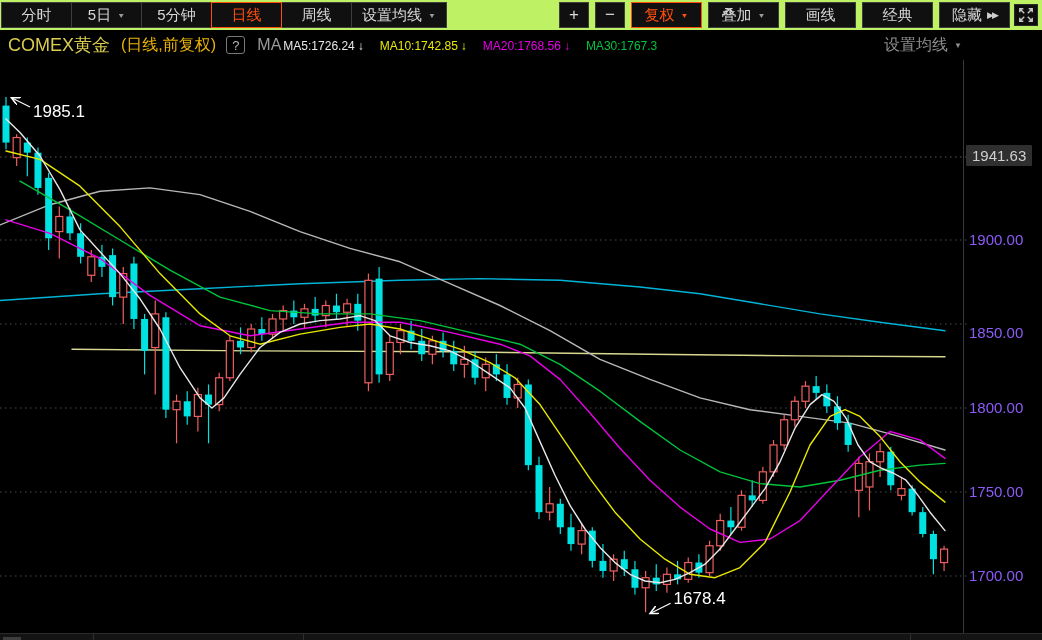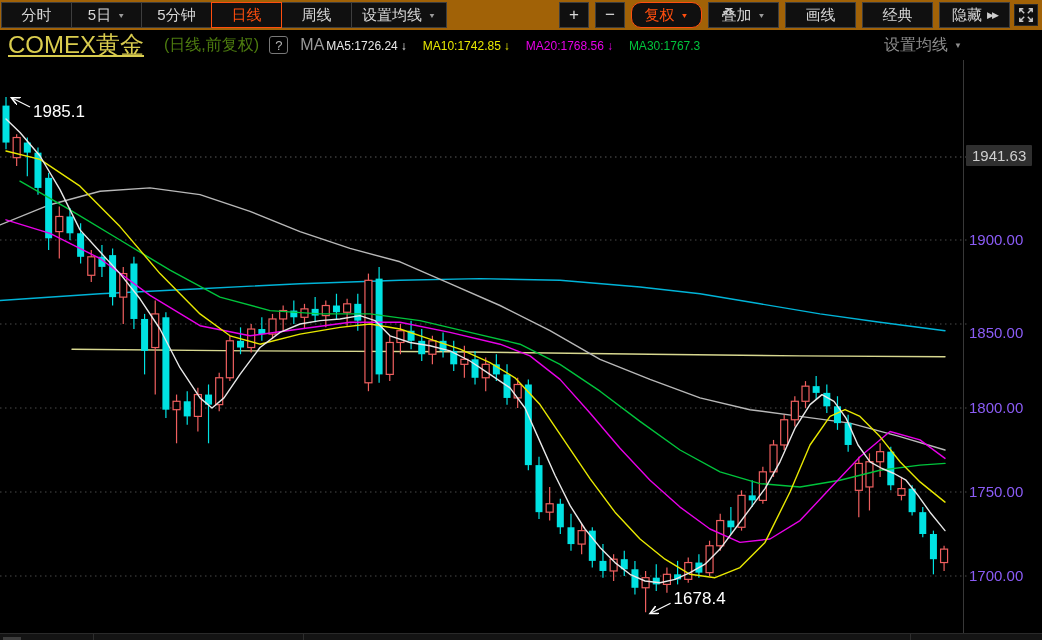--- a/index.html
+++ b/index.html
@@ -1,37 +1,37 @@
 <!DOCTYPE html>
 <html><head>
 <meta charset="utf-8">
 <style>
   * { margin:0; padding:0; box-sizing:border-box; }
   html,body { background:#000; }
   body { font-family:"Liberation Sans","DejaVu Sans",sans-serif; }
   .app { position:relative; width:1042px; height:640px; background:#000; overflow:hidden; }
 
   
-  .toolbar { position:absolute; left:0; top:0; width:1042px; height:30px; background:#a16207; }
+  .toolbar { position:absolute; left:0; top:0; width:1042px; height:30px; background:#bef264; }
   .tb-left { position:absolute; left:2px; top:2px; display:flex; }
   .tb-right { position:absolute; right:32px; top:2px; display:flex; gap:6px; }
   .tbtn { height:26px; min-width:71px; padding:0 10px; display:flex; align-items:center; justify-content:center;
           background:#101010; border:1px solid #3e3e3e; color:#d8d8d8; font-size:15px; cursor:pointer; }
   .tb-left .tbtn { margin-left:-1px; }
   .tbtn.small { min-width:30px; padding:0 6px; font-size:17px; }
   .tbtn .caret { font-size:8px; margin-left:6px; color:#9a9a9a; transform:scaleY(.85); }
   .tbtn .chev { font-size:9px; margin-left:5px; color:#cfcfcf; letter-spacing:-2px; }
   .expand { position:absolute; right:4px; top:4px; width:24px; height:22px; display:flex; align-items:center;
             justify-content:center; cursor:pointer; border:1px solid #2a2a2a; background:#0e0e0e; }
 
   
   .infobar { position:absolute; left:0; top:30px; width:1042px; height:30px; display:flex; align-items:center;
              padding-left:8px; white-space:nowrap; overflow:hidden; }
-  .sym { font-size:24px; margin-right:20px;text-decoration:underline; }
-  .detail { font-size:16px; color:#4d7c0f; margin-right:10px; }
+  .sym { font-size:18px; margin-right:11px; }
+  .detail { font-size:16px; color:#eab308; margin-right:10px; }
   .help { font-size:13px; color:#b5b5b5; border:1px solid #787878; border-radius:3px; padding:0 5px; height:18px;
           line-height:17px; margin-right:12px; cursor:pointer; }
   .ma-prefix { font-size:16px; color:#9a9a9a; margin-right:2px; }
   .ma-item { font-size:12px; margin-right:16px; }
   .ma-item .arr { margin-left:3px; }
   .ma-set { position:absolute; left:880px; top:0; height:30px; display:flex; align-items:center; background:#000;
             color:#8d8d8d; font-size:16px; cursor:pointer; padding:0 4px; }
   .ma-set .caret { font-size:8px; margin-left:6px; color:#8d8d8d; }
 
   
@@ -75,21 +75,21 @@
           <span class="caret">▼</span>
         </div>
       </div>
     <div class="tb-right" id="tb-right">
         <div class="tbtn small">
           <span>+</span>
         </div>
         <div class="tbtn small">
           <span>−</span>
         </div>
-        <div class="tbtn" style="color: rgb(255, 78, 14); border-color: rgb(255, 78, 14); position: relative; z-index: 2; border-radius: 10px;">
+        <div class="tbtn" style="color: rgb(255, 78, 14); border-color: rgb(255, 78, 14); position: relative; z-index: 2;">
           <span>复权</span>
           <span class="caret" style="color: rgb(255, 78, 14);">▼</span>
         </div>
         <div class="tbtn">
           <span>叠加</span>
           <span class="caret">▼</span>
         </div>
         <div class="tbtn">
           <span>画线</span>
         </div>

